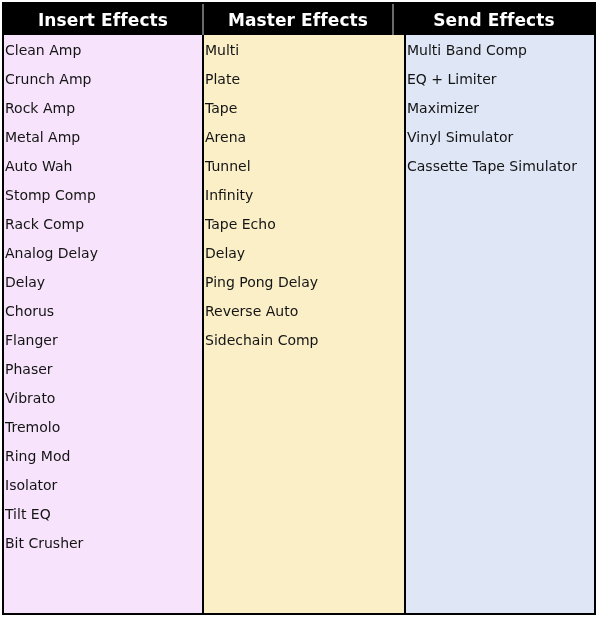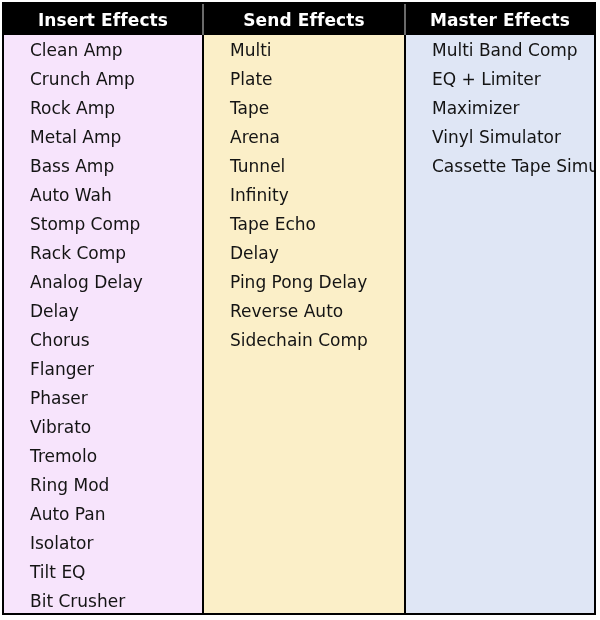--- a/index.html
+++ b/index.html
@@ -75,23 +75,23 @@
 
   .hdr-insert   { width: 198px; }
   .hdr-send     { width: 202px; }
   .hdr-master   { width: 190px; flex: 1 1 auto; }
 
   .cell {
     height: 29px;
     flex: 0 0 29px;
     display: flex;
     align-items: center;
-    padding-left: 26px;
+    padding-left: 1px;
     box-sizing: border-box;
-    font-size: 17px;
+    font-size: 14px;
     color: #141414;
     white-space: nowrap;
     overflow: hidden;
   }
 
   .col-insert .cell { background: #f7e4fc; }
   .col-send   .cell { background: #fbefc8; }
   .col-master .cell { background: #dfe6f5; text-align: right; }
 
   .filler { flex: 1 1 auto; }
@@ -99,44 +99,42 @@
   .col-send   .filler { background: #fbefc8; }
   .col-master .filler { background: #dfe6f5; }
 </style>
 </head>
 <body>
 
 <div id="effects-table">
 
   <div class="header-row">
     <div class="header-cell hdr-insert">Insert Effects</div>
+    <div class="header-cell hdr-master sep-left">Master Effects</div>
     <div class="header-cell hdr-send sep-left">Send Effects</div>
-    <div class="header-cell hdr-master sep-left">Master Effects</div>
   </div>
 
   <div class="body-row">
 
     <div class="col col-insert">
       <div class="cell">Clean Amp</div>
       <div class="cell">Crunch Amp</div>
       <div class="cell">Rock Amp</div>
       <div class="cell">Metal Amp</div>
-      <div class="cell">Bass Amp</div>
       <div class="cell">Auto Wah</div>
       <div class="cell">Stomp Comp</div>
       <div class="cell">Rack Comp</div>
       <div class="cell">Analog Delay</div>
       <div class="cell">Delay</div>
       <div class="cell">Chorus</div>
       <div class="cell">Flanger</div>
       <div class="cell">Phaser</div>
       <div class="cell">Vibrato</div>
       <div class="cell">Tremolo</div>
       <div class="cell">Ring Mod</div>
-      <div class="cell">Auto Pan</div>
       <div class="cell">Isolator</div>
       <div class="cell">Tilt EQ</div>
       <div class="cell">Bit Crusher</div>
       <div class="filler"></div>
     </div>
 
     <div class="col col-send sep-left">
       <div class="cell">Multi</div>
       <div class="cell">Plate</div>
       <div class="cell">Tape</div>

